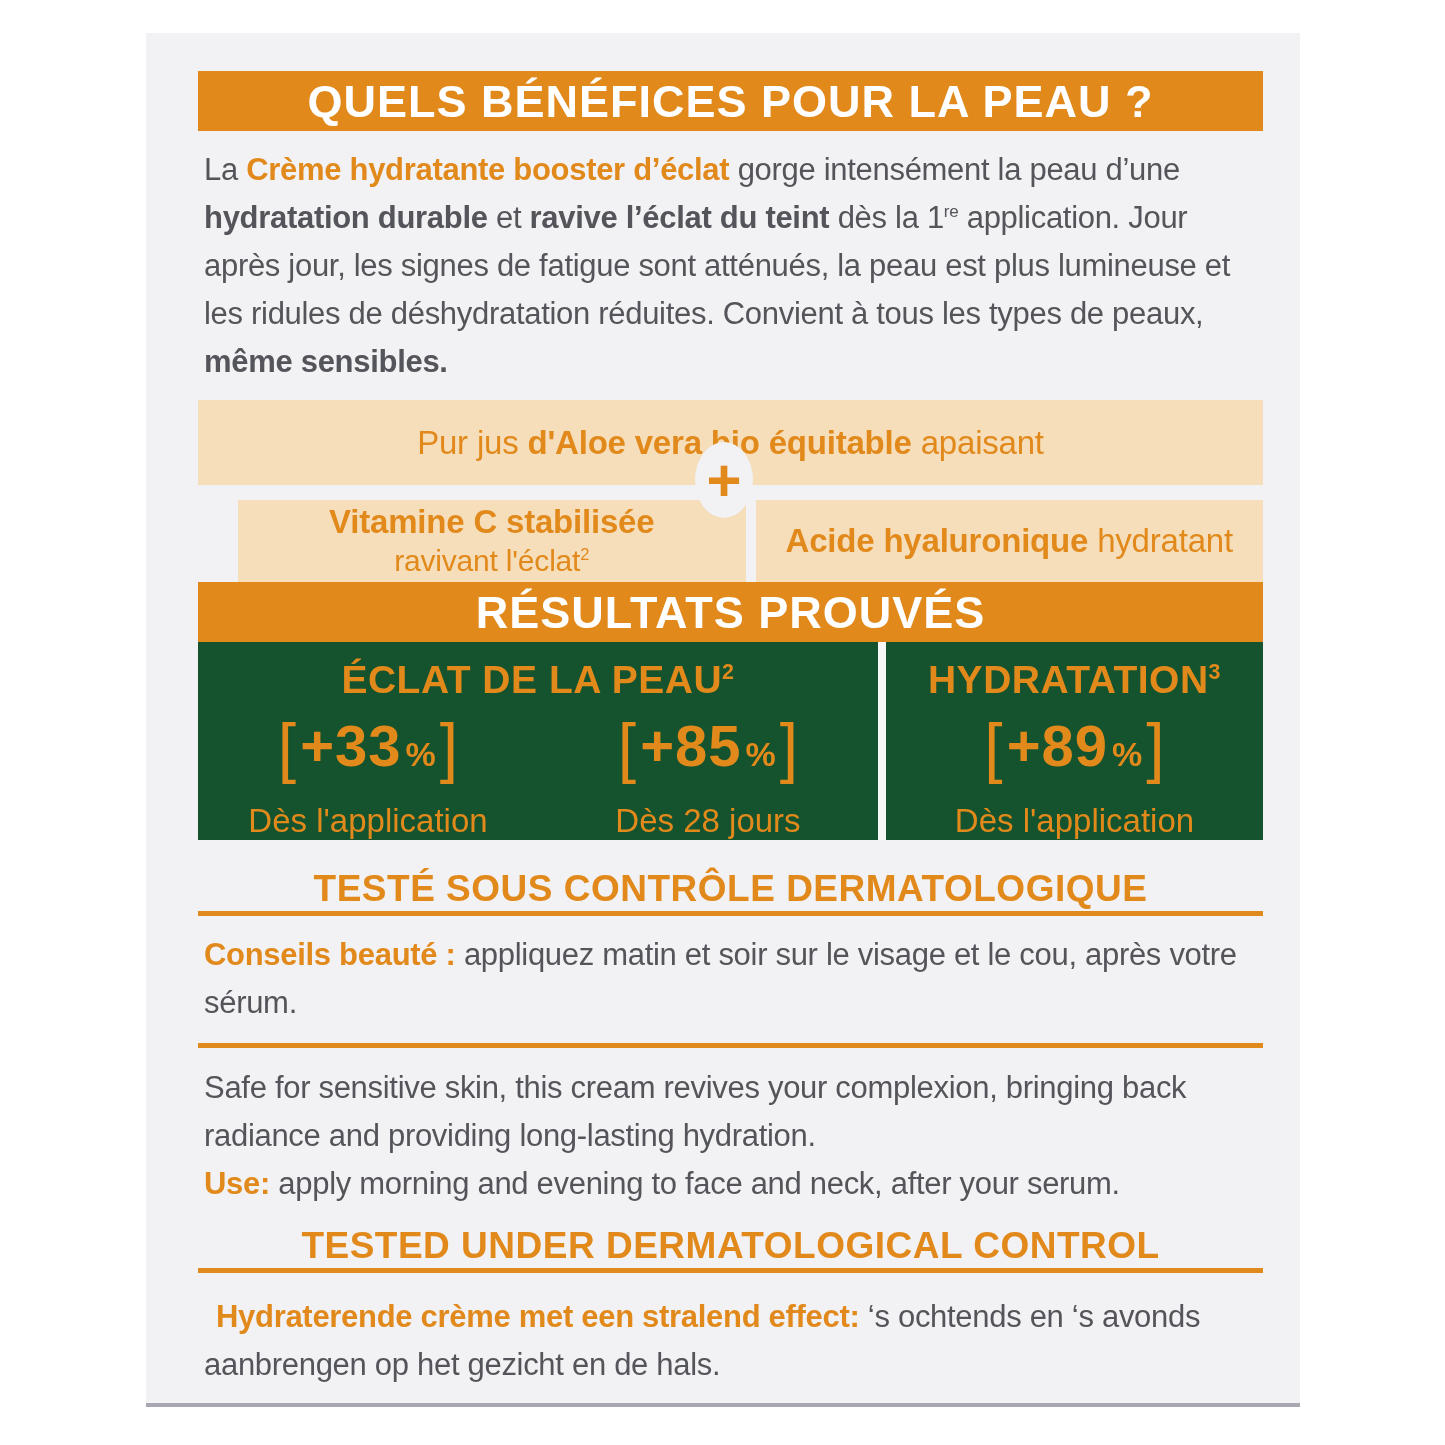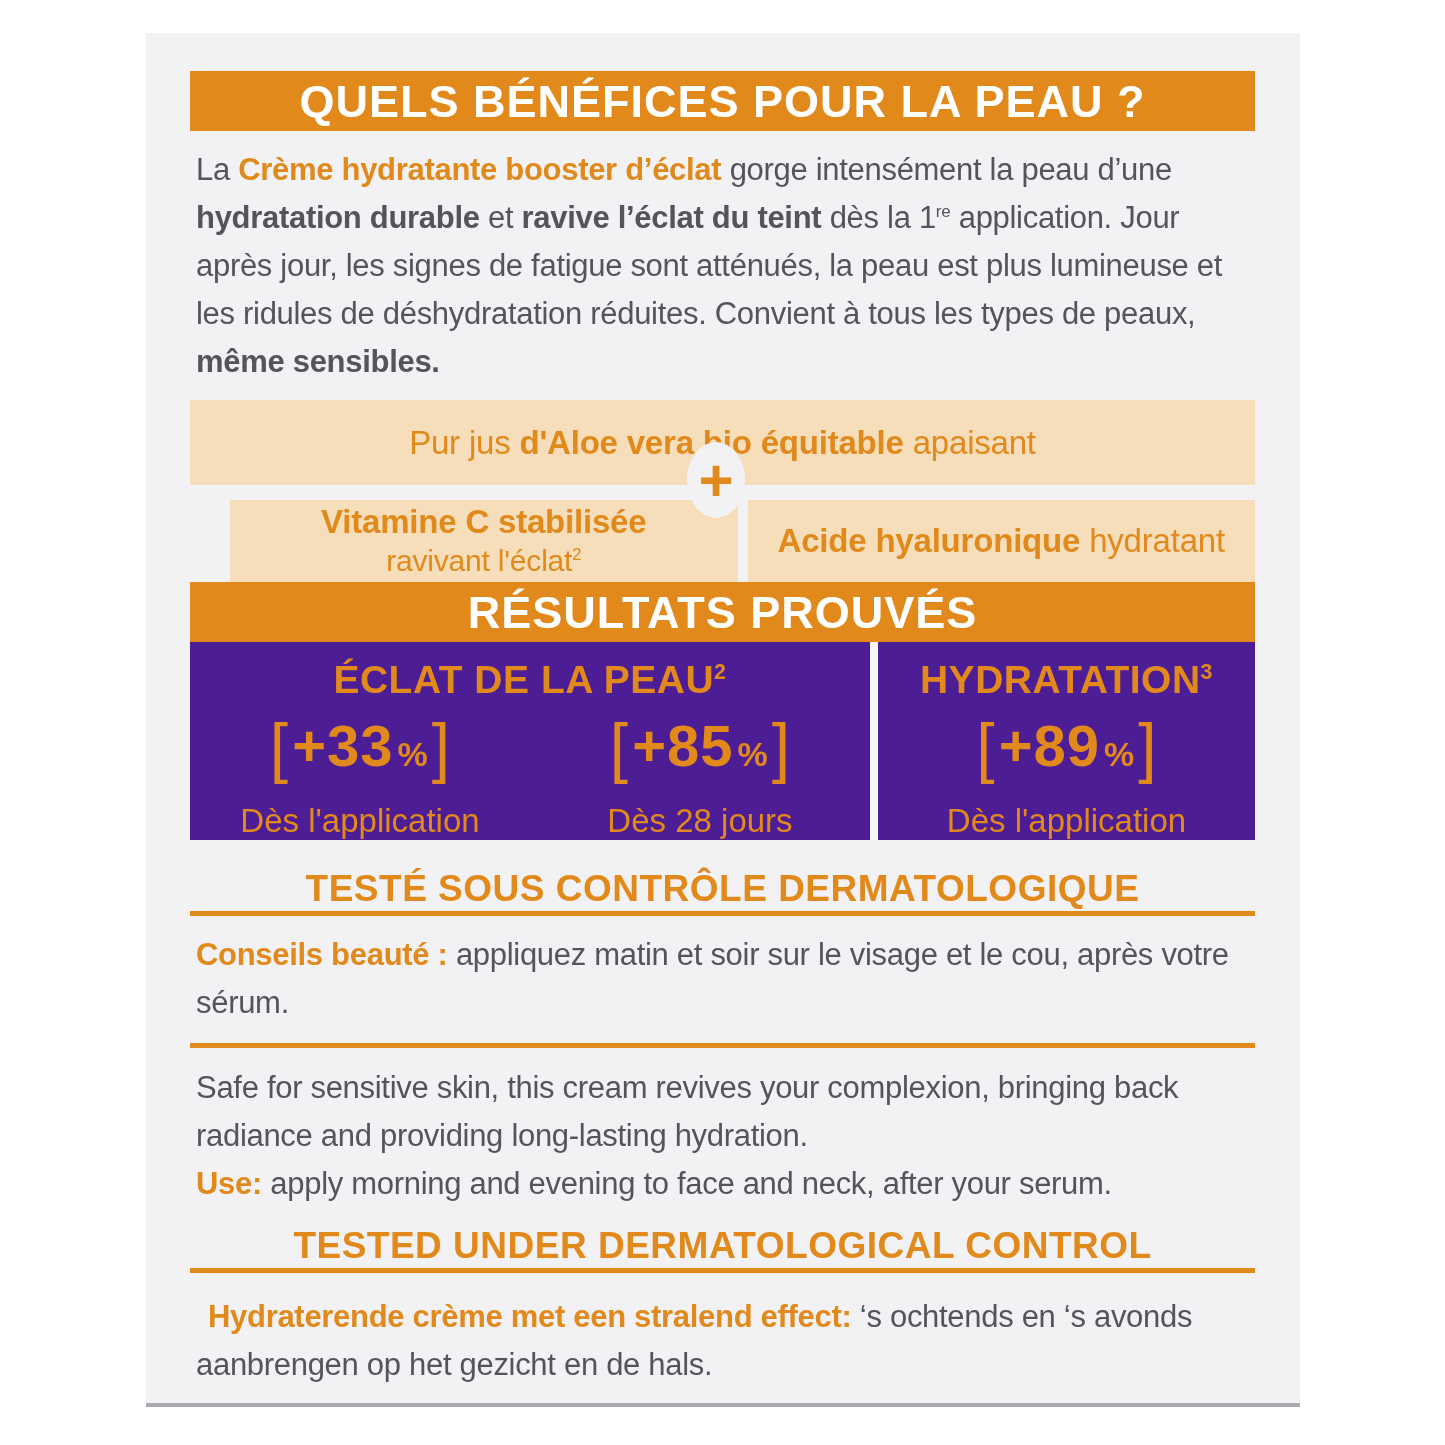--- a/index.html
+++ b/index.html
@@ -9,21 +9,21 @@
     -webkit-font-smoothing: antialiased;
   }
   .card {
     position: absolute; left: 146px; top: 33px;
     width: 1154px; height: 1374px;
     background: #F2F2F4;
     border-bottom: 4px solid #A8A8B2;
     box-sizing: border-box;
   }
   .content {
-    position: absolute; left: 44px; top: 38px; width: 1065px;
+    position: absolute; left: 52px; top: 38px; width: 1065px;
   }
   .banner {
     background: #E2891C; color: #ffffff;
     font-weight: bold; font-size: 45px; letter-spacing: 1px;
     height: 60px; line-height: 61px; text-align: center;
     white-space: nowrap;
   }
   .body-text {
     color: #54555A; font-size: 31px; line-height: 48px;
     letter-spacing: -0.3px; margin: 6px;
@@ -50,21 +50,21 @@
     width: 58px; height: 76px; border-radius: 50%;
     background: #F2F2F4; color: #E2891C;
     font-size: 60px; font-weight: bold;
     display: flex; align-items: center; justify-content: center;
     z-index: 2;
   }
 
   
   .results-banner { }
   .results-panel {
-    background: #4c1d95; height: 198px;
+    background: #14532d; height: 198px;
     display: flex; align-items: stretch;
   }
   .res-col { display: flex; flex-direction: column; }
   .res-left { width: 680px; }
   .res-divider { width: 8px; background: #F7F7F8; }
   .res-right { flex: 1; }
   .res-header {
     color: #E2891C; font-weight: bold; font-size: 39px;
     text-align: center; margin-top: 16px; letter-spacing: 0.5px;
   }

